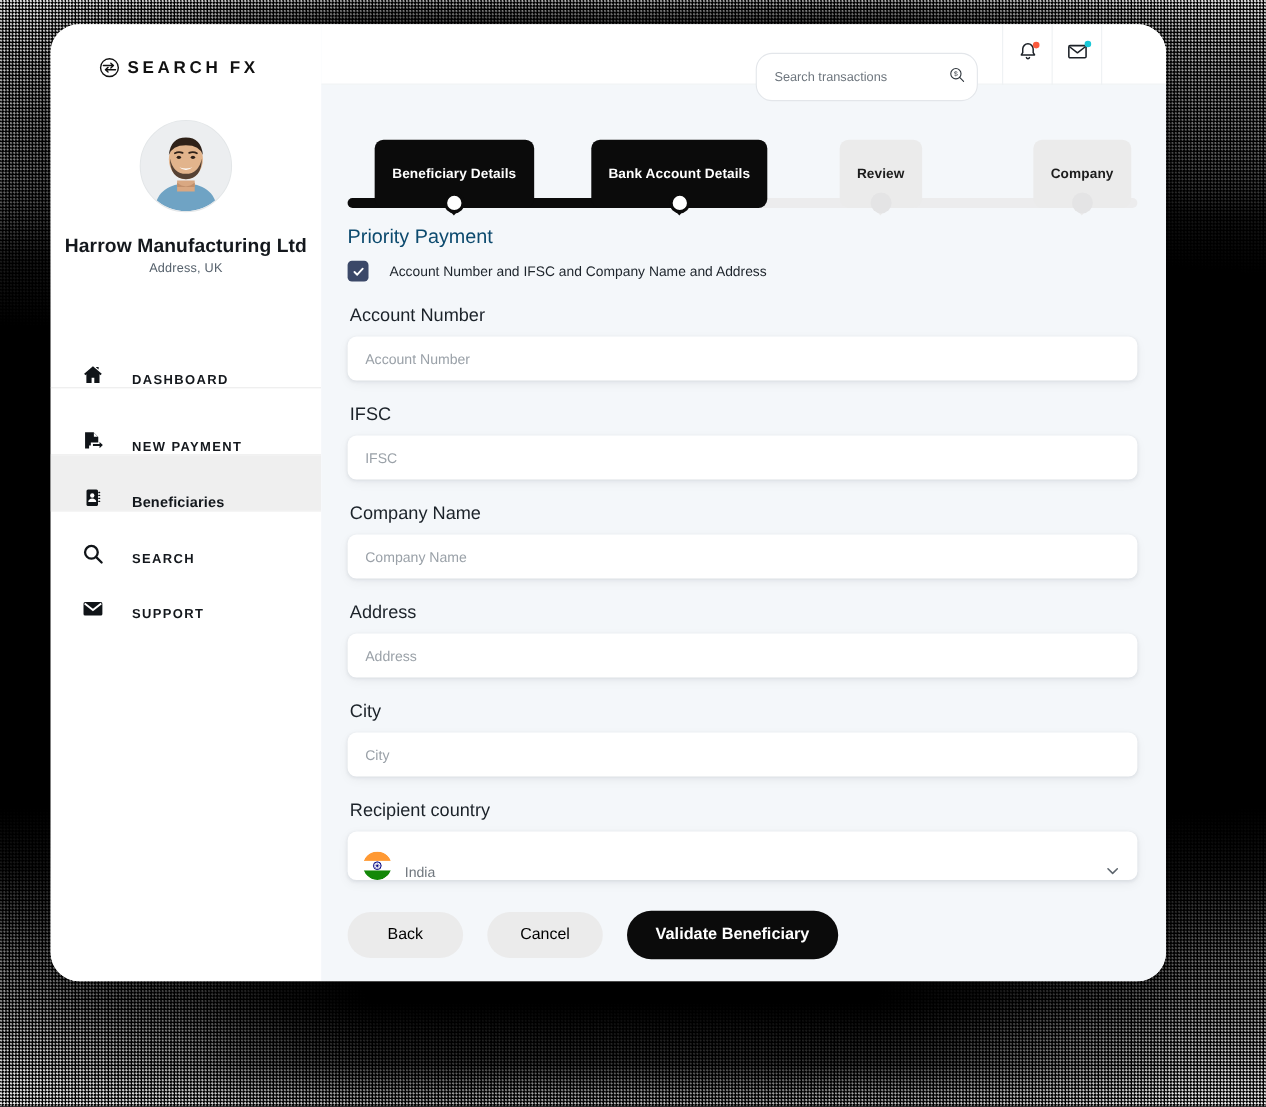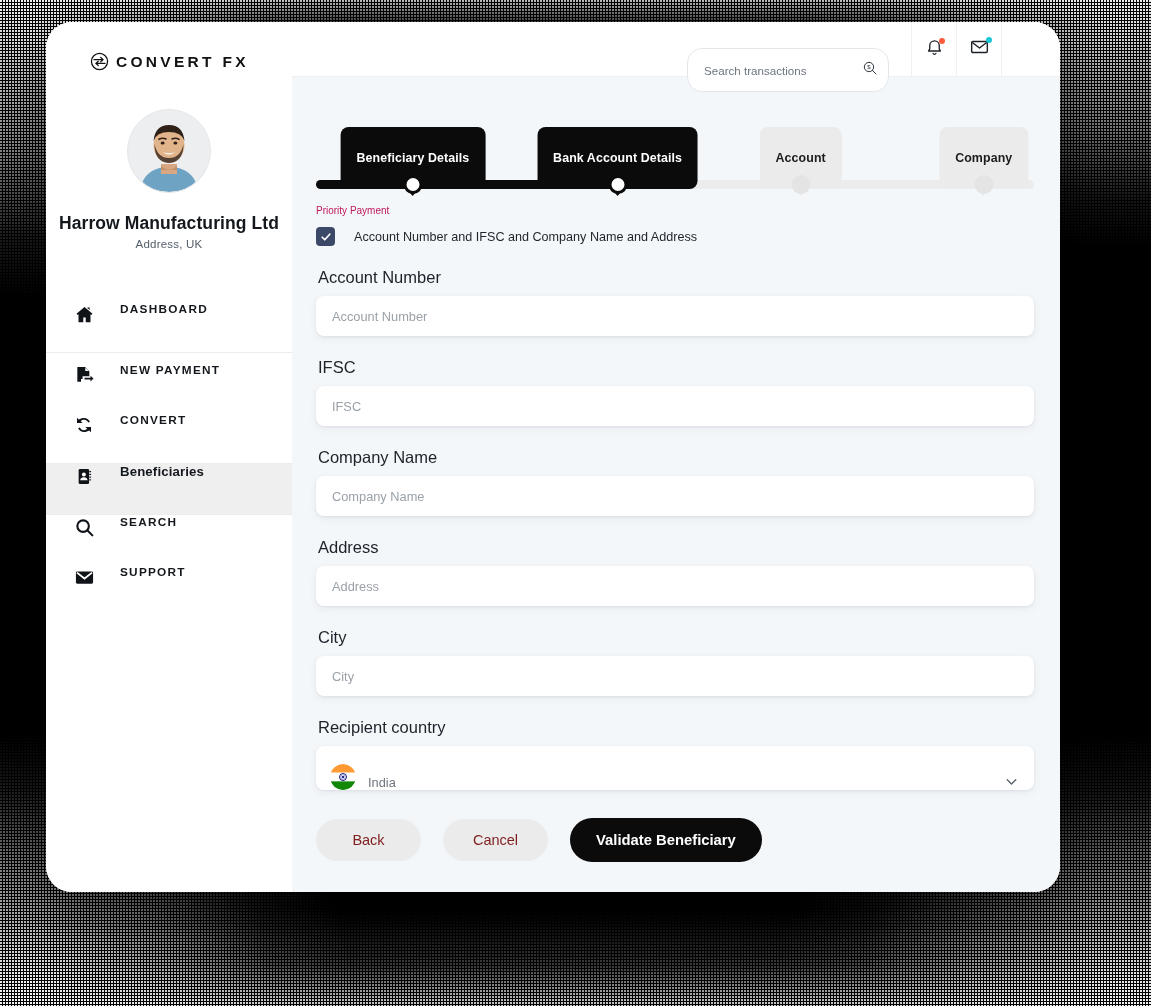--- a/index.html
+++ b/index.html
@@ -113,21 +113,21 @@
   .profile-loc {
     margin-top: 4px;
     font-size: 11.5px;
     color: #55606b;
     letter-spacing: 0.2px;
   }
 
   #nav { margin-top: 52px; }
   .nav-item {
     display: flex;
-    align-items: flex-start;
+    align-items: flex-end;
     height: 50px;
     padding-left: 26px;
     box-sizing: border-box;
     cursor: pointer;
   }
   .nav-item .nav-ico {
     width: 24px; height: 24px;
     flex: 0 0 24px;
     display: flex; align-items: center; justify-content: center;
     color: #101418;
@@ -268,22 +268,22 @@
   }
   .step-dot.done {
     background: #ffffff;
     border: 3.5px solid #0b0b0b;
   }
   .step-dot.todo { background: #e4e4e5; }
 
   
   #form { padding: 0 26px 0 24px; }
   .sub-label {
-    font-size: 10px;
-    color: #be185d;
+    font-size: 18px;
+    color: #0c4a6e;
     margin: 6px 0 0 0;
   }
   .check-row {
     display: flex;
     align-items: center;
     margin-top: 11px;
   }
   .checkbox {
     width: 19px; height: 19px;
     border-radius: 4px;
@@ -357,21 +357,21 @@
   .btn {
     border: none;
     border-radius: 999px;
     cursor: pointer;
     font-family: "Liberation Sans", sans-serif;
     height: 42px;
     font-size: 14.5px;
   }
   .btn-light {
     background: #ebebeb;
-    color: #7f1d1d;
+    color: #000000;
     width: 105px;
     font-weight: 400;
   }
   .btn-dark {
     background: #0b0b0b;
     color: #ffffff;
     padding: 0 26px;
     font-weight: 700;
     height: 44px;
     font-size: 14.8px;
@@ -394,21 +394,21 @@
   <aside id="sidebar">
 
     <div class="logo-wrap">
       <span class="logo-mark">
         <svg viewBox="0 0 24 24" width="19" height="19" fill="none" stroke="#111" stroke-width="1.6">
           <circle cx="12" cy="12" r="10.2"></circle>
           <path d="M5 9.6h11.5M13.6 6.9l3 2.7-3 2.7" stroke-linecap="round" stroke-linejoin="round"></path>
           <path d="M19 14.4H7.5M10.4 17.1l-3-2.7 3-2.7" stroke-linecap="round" stroke-linejoin="round"></path>
         </svg>
       </span>
-      <span class="logo-text">CONVERT FX</span>
+      <span class="logo-text">SEARCH FX</span>
     </div>
 
     <div class="profile">
       <div class="avatar-ring">
         <svg viewBox="0 0 82 82">
           <defs>
             <clipPath id="cavclip">
                 <circle cx="41" cy="41" r="41"></circle>
               </clipPath>
           </defs>
@@ -460,29 +460,20 @@
         <span class="nav-ico">
           <svg width="20" height="20" viewBox="0 0 24 24">
             <path d="M4 2.4h9.3l5.1 5.1v6.1h-8.1v3.2h-1.9v3.4H4z" fill="#101418"></path>
             <path d="M13.6 2.9v4.4h4.4z" fill="#ffffff"></path>
             <path d="M12.6 15.3h7.2v-2.4l3.6 3.4-3.6 3.4v-2.4h-7.2z" fill="#101418"></path>
           </svg>
         </span>
         <span class="nav-label">NEW PAYMENT</span>
       </div>
 
-      <div class="nav-item">
-        <span class="nav-ico">
-          <svg width="20" height="20" viewBox="0 0 24 24" fill="#101418">
-            <path d="M12 3.6c3.1 0 5.8 1.8 7.1 4.4l-2.1 1c-.9-1.9-2.8-3.2-5-3.2-1.5 0-2.9.6-3.9 1.6l2.3 2.3H3.6V3.2l2.2 2.2C7.4 4.3 9.6 3.6 12 3.6z"></path>
-            <path d="M12 20.4c-3.1 0-5.8-1.8-7.1-4.4l2.1-1c.9 1.9 2.8 3.2 5 3.2 1.5 0 2.9-.6 3.9-1.6l-2.3-2.3h6.8v6.5l-2.2-2.2c-1.6 1.1-3.8 1.8-6.2 1.8z"></path>
-          </svg>
-        </span>
-        <span class="nav-label">CONVERT</span>
-      </div>
 
       <div class="nav-sep"></div>
 
       <div class="nav-item active">
         <span class="nav-ico">
           <svg width="19" height="19" viewBox="0 0 24 24">
             <rect x="4.6" y="2.4" width="13.2" height="19.2" rx="1.8" fill="#101418"></rect>
             <circle cx="11.2" cy="9.4" r="2.5" fill="#ffffff"></circle>
             <path d="M6.6 16.8c0-2.5 2.1-3.9 4.6-3.9s4.6 1.4 4.6 3.9z" fill="#ffffff"></path>
             <g fill="#101418">
@@ -567,21 +558,21 @@
         <span>Beneficiary Details</span>
       </div>
       <div class="step-dot done" style="left:13.5%"></div>
 
       <div class="step-pill done" style="left:42%">
         <span>Bank Account Details</span>
       </div>
       <div class="step-dot done" style="left:42%"></div>
 
       <div class="step-pill todo" style="left:67.5%">
-        <span>Account</span>
+        <span>Review</span>
       </div>
       <div class="step-dot todo" style="left:67.5%"></div>
 
       <div class="step-pill todo" style="left:93%">
         <span>Company</span>
       </div>
       <div class="step-dot todo" style="left:93%"></div>
     </div>
 
     <div id="form">

